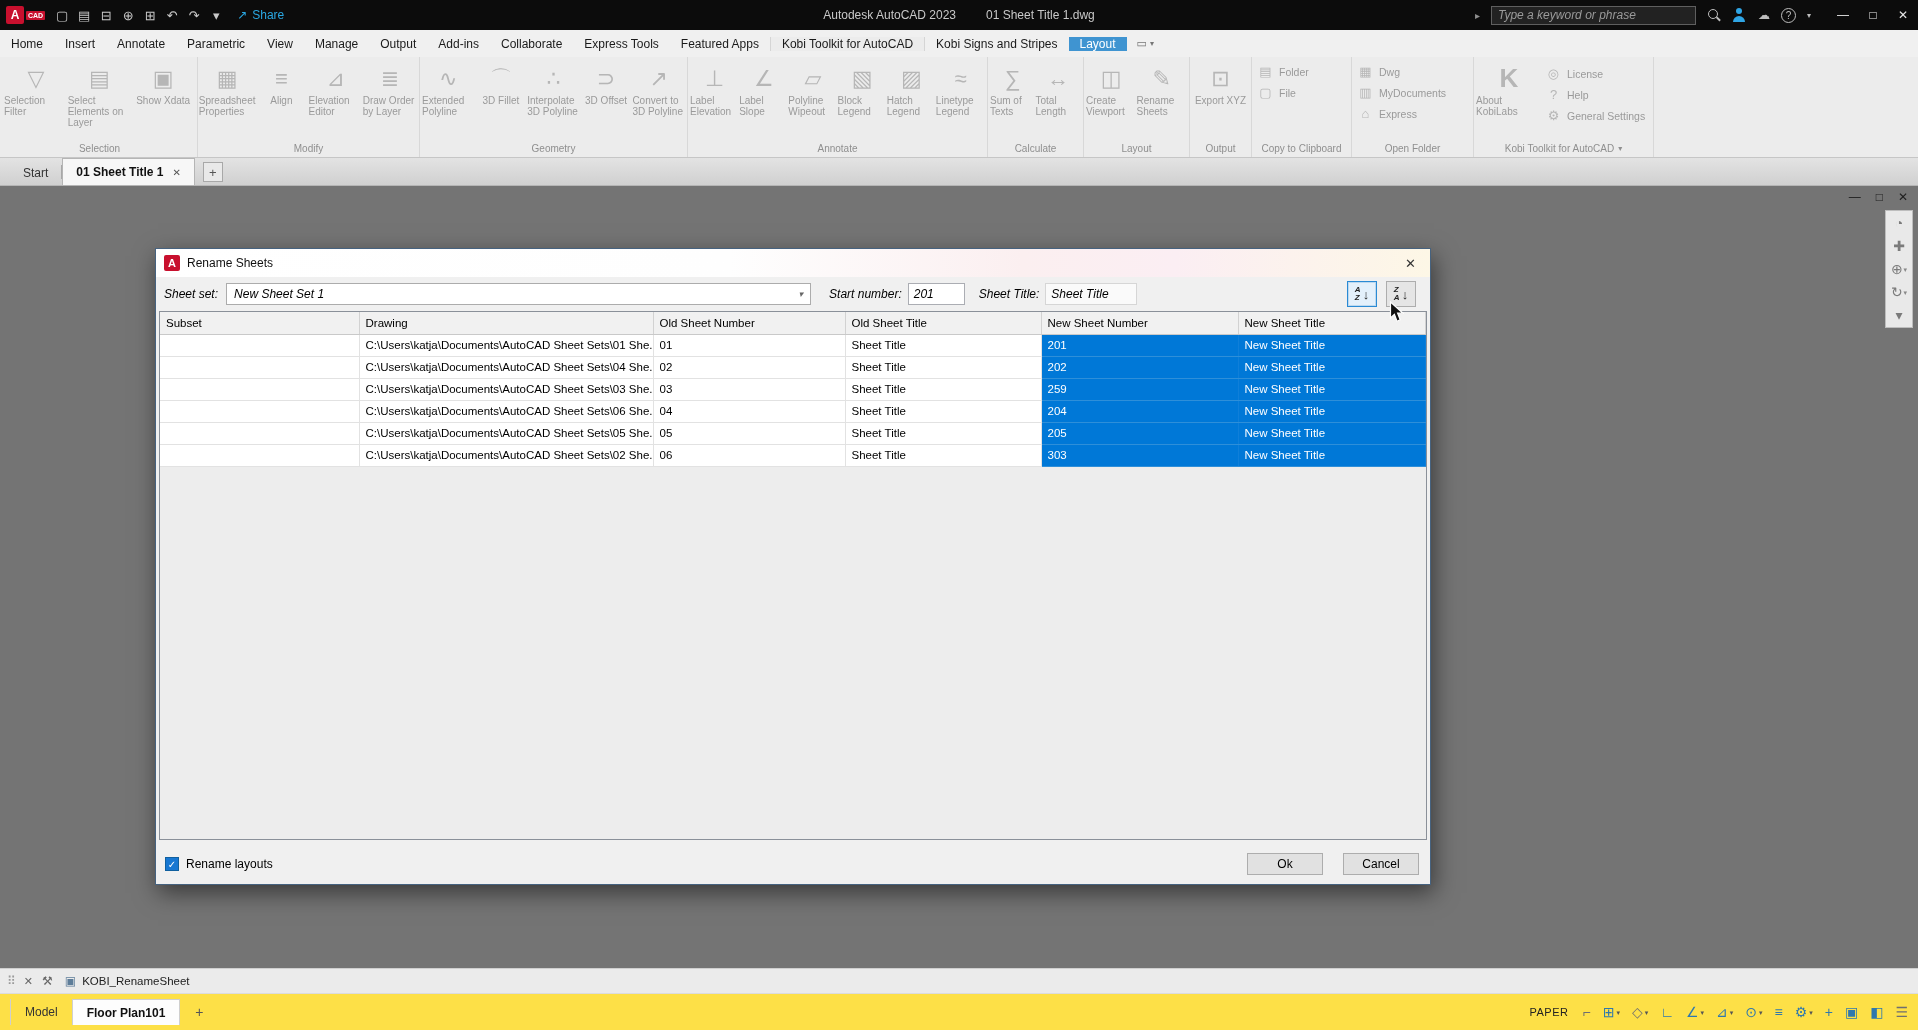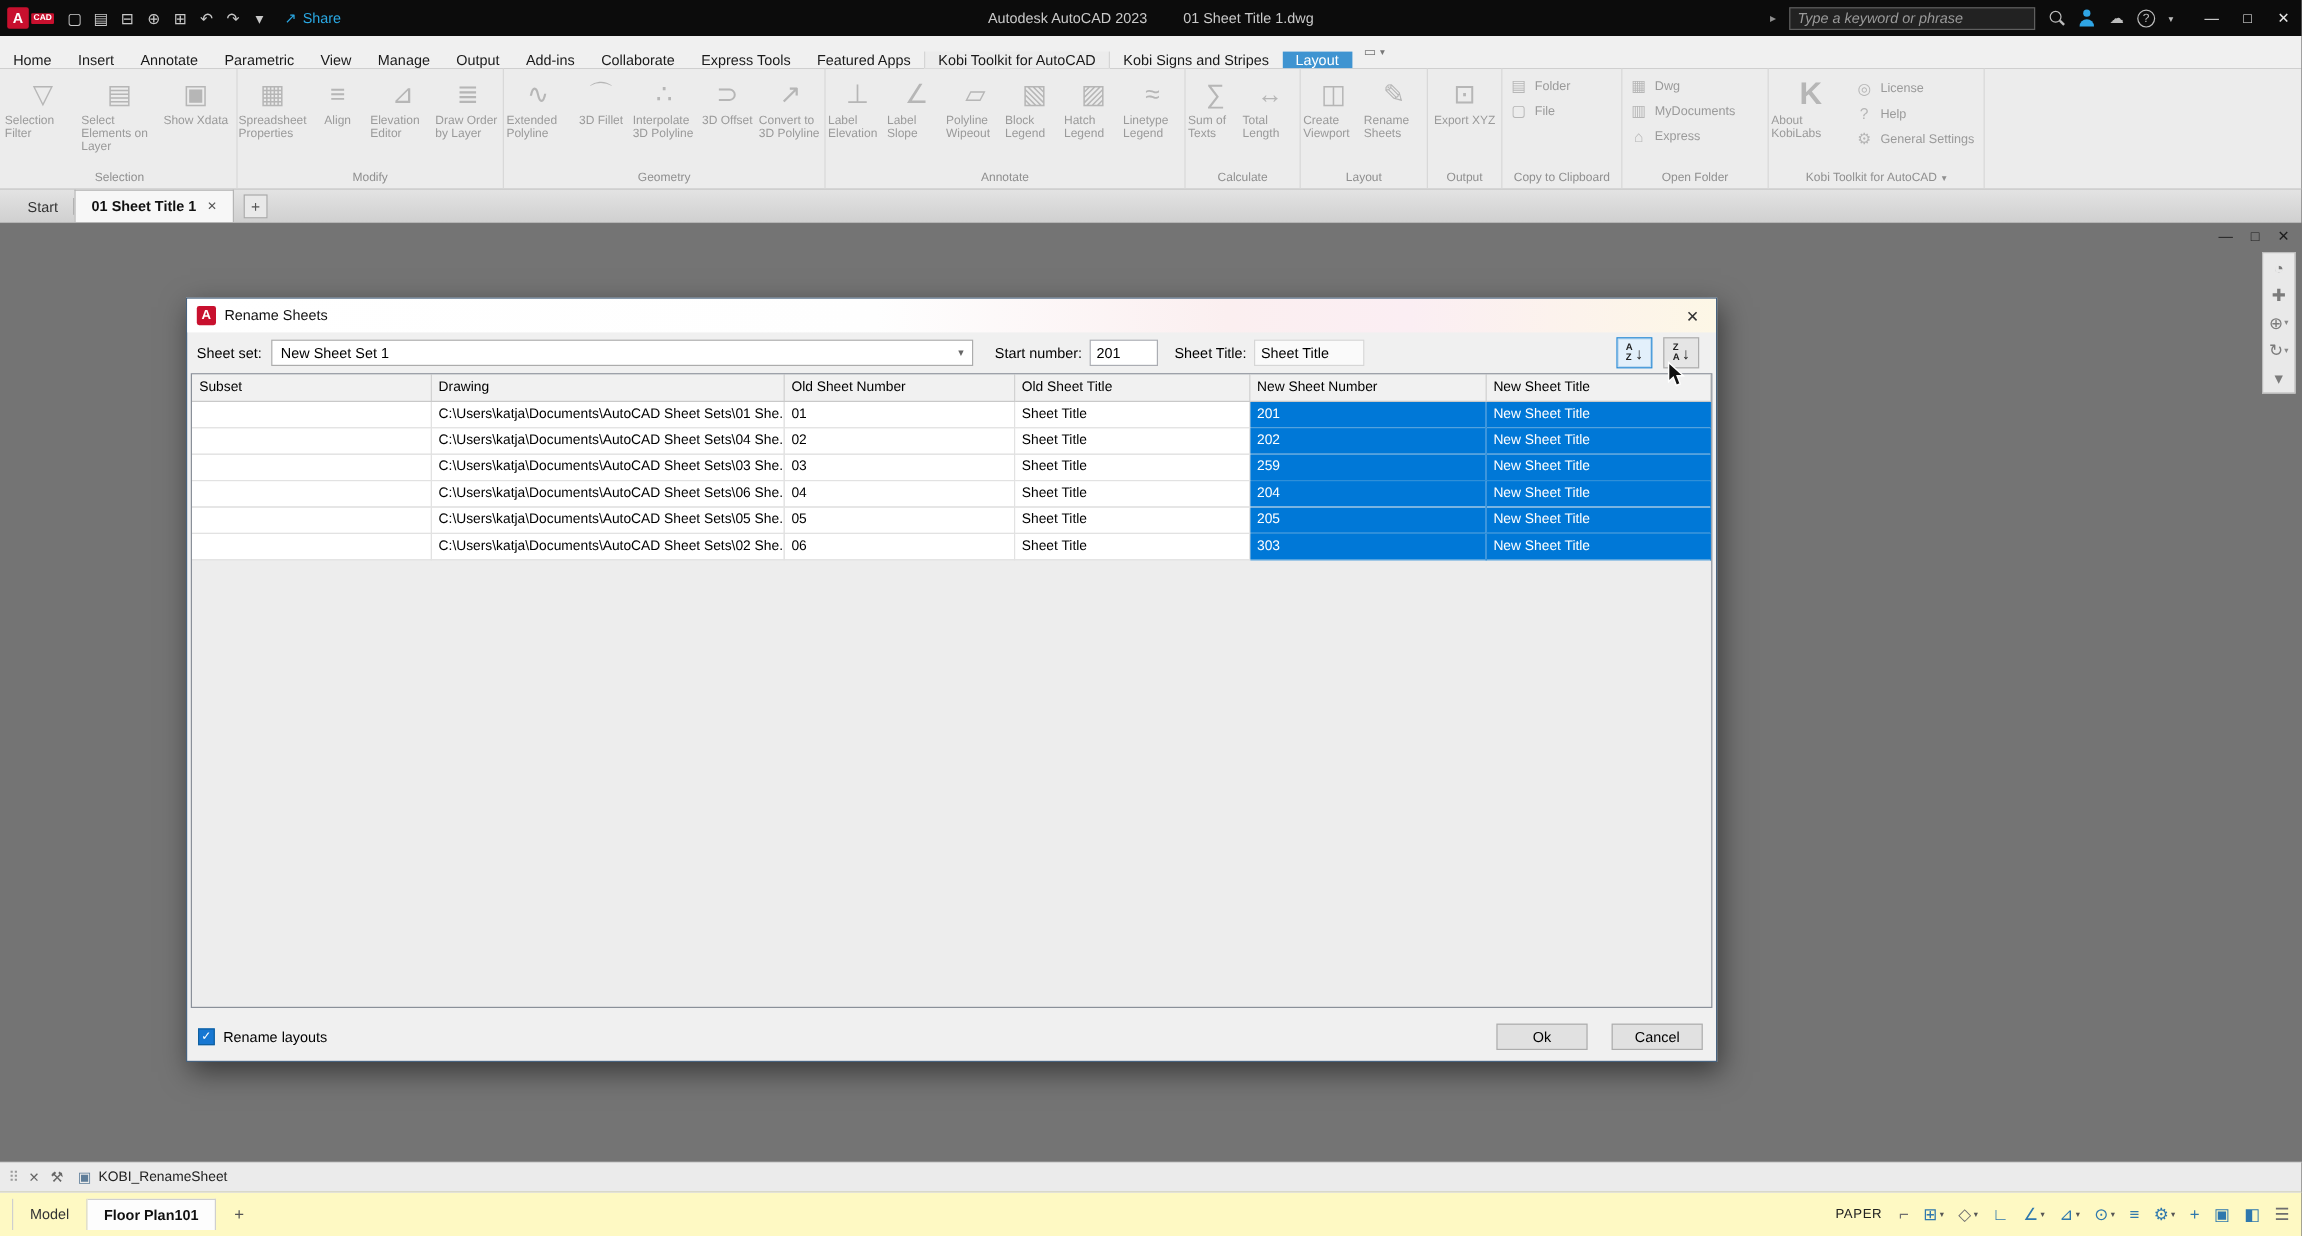--- a/index.html
+++ b/index.html
@@ -27,21 +27,21 @@
 .icon-user::before{content:"";position:absolute;left:4.5px;top:0;width:6px;height:6px;border-radius:50%;background:#2fa5e5;}
 .icon-user::after{content:"";position:absolute;left:1.5px;top:7.5px;width:12px;height:6px;border-radius:6px 6px 0 0;background:#2fa5e5;}
 .tbi{color:#bdbdbd;font-size:12px;}
 .tbi.circ{width:15px;height:15px;border:1px solid #bdbdbd;border-radius:50%;display:flex;align-items:center;justify-content:center;font-size:10px;}
 .tbi.sm{font-size:8px;}
 .winbtns{display:flex;margin-left:6px;}
 .wb{width:30px;height:30px;display:flex;align-items:center;justify-content:center;color:#e8e8e8;font-size:12px;}
 
 
 .rtabs{height:27px;background:#f0f0f0;display:flex;align-items:stretch;font-size:12px;color:#1a1a1a;flex:none;}
-.rtabs-list{display:flex;align-items:flex-end;}
+.rtabs-list{display:flex;align-items:center;}
 .rtab{padding:0 11px;display:flex;align-items:center;white-space:nowrap;}
 .rtab.active{background:#ececec;border-left:1px solid #d5d5d5;border-right:1px solid #d5d5d5;}
 .rtab.highlight{background:#3f94d1;color:#fff;}
 .ropts{display:flex;align-items:center;gap:3px;margin-left:10px;color:#777;font-size:11px;}
 .ropts .sm{font-size:8px;}
 
 
 .ribbon{height:101px;background:#ececec;display:flex;border-bottom:1px solid #c6c6c6;flex:none;padding-left:2px;}
 .panel{display:flex;flex-direction:column;border-right:1px solid #d8d8d8;flex:none;}
 .pbody{flex:1;display:flex;align-items:flex-start;justify-content:space-around;padding:2px 2px 0;}
@@ -72,21 +72,21 @@
 .navbar{position:absolute;top:24px;right:5px;width:28px;background:rgba(249,249,249,0.88);border:1px solid #bdbdbd;display:flex;flex-direction:column;align-items:center;padding:5px 0;gap:9px;}
 .navi{color:#7b7b7b;font-size:14px;display:flex;align-items:center;gap:1px;line-height:1;}
 .navi .caret{font-size:7px;color:#888;}
 
 
 .dialog{position:absolute;left:155px;top:62px;width:1276px;height:637px;background:#f0f0f0;border:1px solid #46627f;box-shadow:3px 8px 22px rgba(0,0,0,0.5);display:flex;flex-direction:column;font-size:12px;color:#000;}
 .dtitlebar{height:28px;flex:none;display:flex;align-items:center;padding:0 8px;background:linear-gradient(90deg,#ffffff 0%,#fefefe 45%,#fbeff0 68%,#fbeef3 80%,#fdf7e6 100%);}
 .dicon{width:16px;height:16px;background:#c8102e;color:#fff;font-weight:bold;font-size:11px;display:flex;align-items:center;justify-content:center;border-radius:2px;margin-right:7px;flex:none;}
 .dttext{font-size:12px;color:#111;}
 .dclose{margin-left:auto;color:#333;font-size:13px;padding:2px 6px;}
-.dcontrols{height:34px;flex:none;display:flex;align-items:center;padding:0 8px;}
+.dcontrols{height:34px;flex:none;display:flex;align-items:center;padding:0 8px;font-style:italic;}
 .lbl{white-space:nowrap;}
 .combo{width:585px;height:22px;background:#fff;border:1px solid #acacac;display:flex;align-items:center;padding:0 7px;margin-left:8px;}
 .combo .chevron{margin-left:auto;color:#666;font-size:9px;}
 .tinput{height:22px;background:#fff;border:1px solid #abadb3;display:flex;align-items:center;padding:0 5px;}
 .w57{width:57px;}
 .w90{width:92px;}
 .flat{border-color:#d6d6d6;background:#fafafa;}
 .ml18{margin-left:18px;margin-right:6px;}
 .ml14{margin-left:14px;margin-right:6px;}
 .sortbtns{margin-left:auto;display:flex;gap:9px;margin-right:6px;}
@@ -109,21 +109,21 @@
 
 
 .cmdline{height:25px;flex:none;background:#ebebeb;border-top:1px solid #cfcfcf;display:flex;align-items:center;padding-left:7px;font-size:11.5px;color:#444;}
 .cgrip{color:#9a9a9a;font-size:12px;margin-right:8px;}
 .cx{color:#666;font-size:11px;margin-right:9px;}
 .cw{color:#666;font-size:12px;margin-right:12px;}
 .cic{color:#5e7d99;font-size:12px;margin-right:6px;}
 .ctext{color:#222;}
 
 
-.bottombar{height:37px;flex:none;background:#fef9c3;display:flex;align-items:center;padding:0 10px;font-size:12px;color:#333;border-top:1px solid #dcdcdc;}
+.bottombar{height:37px;flex:none;background:#fde047;display:flex;align-items:center;padding:0 10px;font-size:12px;color:#333;border-top:1px solid #dcdcdc;}
 .mtab{padding:0 14px;height:26px;display:flex;align-items:center;border-right:1px solid #cfcfcf;}
 .mtab:first-child{border-left:1px solid #cfcfcf;}
 .mtab.active{background:#fdfdfd;font-weight:bold;color:#111;border-top:1px solid #cfcfcf;}
 .mplus{width:22px;height:22px;display:flex;align-items:center;justify-content:center;color:#555;font-size:14px;margin-left:8px;border:1px solid transparent;}
 .statusicons{margin-left:auto;display:flex;align-items:center;gap:12px;}
 .paper{font-size:11px;color:#222;letter-spacing:0.5px;margin-right:2px;}
 .sticon-list{display:flex;align-items:center;gap:12px;}
 .sticon{display:flex;align-items:center;gap:2px;color:#6f6f6f;font-size:14px;line-height:1;}
 .sticon.blue{color:#2f78ad;}
 .sticon .caret{display:none;font-size:7px;color:#555;}

